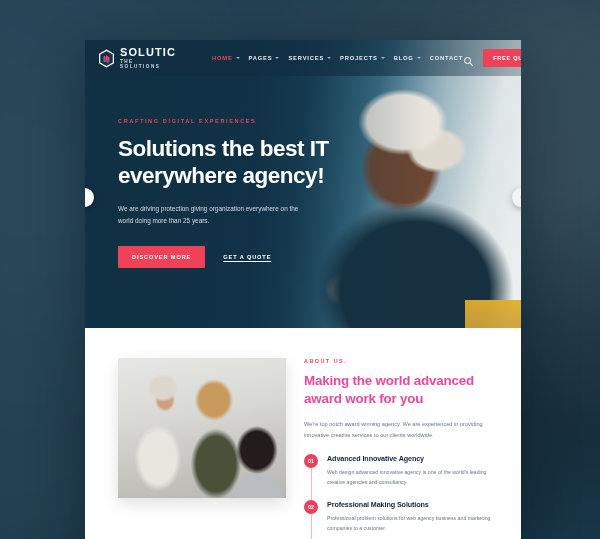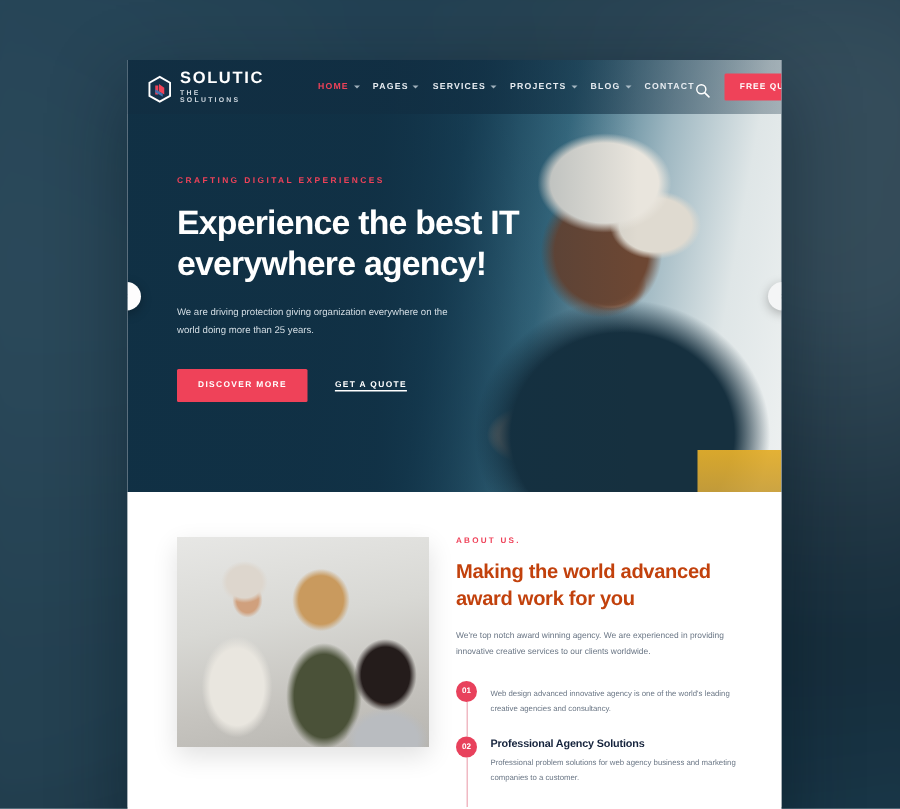--- a/index.html
+++ b/index.html
@@ -85,21 +85,21 @@
 
   
   .header {
     position:absolute; top:0; left:0; right:0;
     height:36px;
     display:flex; align-items:center;
     padding:0 12px 0 13px;
     z-index:6;
     background:linear-gradient(90deg, rgba(17,46,66,.92) 0%, rgba(17,46,66,.72) 55%, rgba(17,46,66,.30) 100%);
   }
-  .brand { display:flex; align-items:flex-end; gap:5px; }
+  .brand { display:flex; align-items:center; gap:5px; }
   .brand-mark {
     width:17px; height:19px; position:relative; flex:0 0 auto;
   }
   .brand-text { line-height:1; }
   .brand-name {
     color:#fff; font-size:11px; font-weight:bold;
     letter-spacing:1.1px;
   }
   .brand-sub {
     color:#cfd8e0; font-size:4.6px; font-weight:bold;
@@ -204,21 +204,21 @@
       linear-gradient(170deg,#e7e7e5 0%,#d8d8d4 40%,#c6c4bf 72%,#b7b5b0 100%);
     box-shadow:0 6px 16px rgba(0,0,0,.12);
   }
 
   .about-right { flex:1; min-width:0; }
   .about-eyebrow {
     color:#ef4259; font-size:5.4px; font-weight:bold;
     letter-spacing:1.5px; margin-bottom:8px;
   }
   .about-title {
-    color:#c2410c; font-size:13.4px; font-weight:bold;
+    color:#ec4899; font-size:13.4px; font-weight:bold;
     line-height:1.33; letter-spacing:-.2px;
   }
   .about-desc {
     color:#6a7685; font-size:5.6px; line-height:2.0; margin-top:11px;
   }
 
   .features { margin-top:13px; position:relative; }
   .feature { display:flex; gap:9px; position:relative; padding-bottom:13px; }
   .feature-num {
     width:14px; height:14px; border-radius:50%;
@@ -304,21 +304,21 @@
             <line x1="10" y1="10" x2="14" y2="14" stroke="#ffffff" stroke-width="1.6" stroke-linecap="round"></line>
           </svg>
         </div>
         <button class="quote-btn">FREE QUOTE</button>
       </div>
     </header>
 
     <div class="hero-content">
       <div class="eyebrow">CRAFTING DIGITAL EXPERIENCES</div>
       <h1 class="hero-title">
-        <span>Experience the best IT</span><br>
+        <span>Solutions the best IT</span><br>
         <span>everywhere agency!</span>
       </h1>
       <p class="hero-desc">We are driving protection giving organization everywhere on the world doing more than 25 years.</p>
       <div class="hero-actions">
         <button class="btn-primary">DISCOVER MORE</button>
         <a class="btn-link">GET A QUOTE</a>
       </div>
     </div>
 
     <div class="slider-arrow prev">‹</div>
@@ -337,28 +337,29 @@
         <span>Making the world advanced</span><br>
         <span>award work for you</span>
       </h2>
       <p class="about-desc">We're top notch award winning agency. We are experienced in providing innovative creative services to our clients worldwide.</p>
 
       <div class="features">
         <div class="feature">
           <div class="feature-line"></div>
           <div class="feature-num">01</div>
           <div class="feature-body">
+            <div class="feature-title">Advanced Innovative Agency</div>
             <div class="feature-desc">Web design advanced innovative agency is one of the world's leading creative agencies and consultancy.</div>
           </div>
         </div>
         <div class="feature">
           <div class="feature-line"></div>
           <div class="feature-num">02</div>
           <div class="feature-body">
-            <div class="feature-title">Professional Agency Solutions</div>
+            <div class="feature-title">Professional Making Solutions</div>
             <div class="feature-desc">Professional problem solutions for web agency business and marketing companies to a customer.</div>
           </div>
         </div>
 
       </div>
     </div>
   </section>
 </div>
 
 </body></html>

